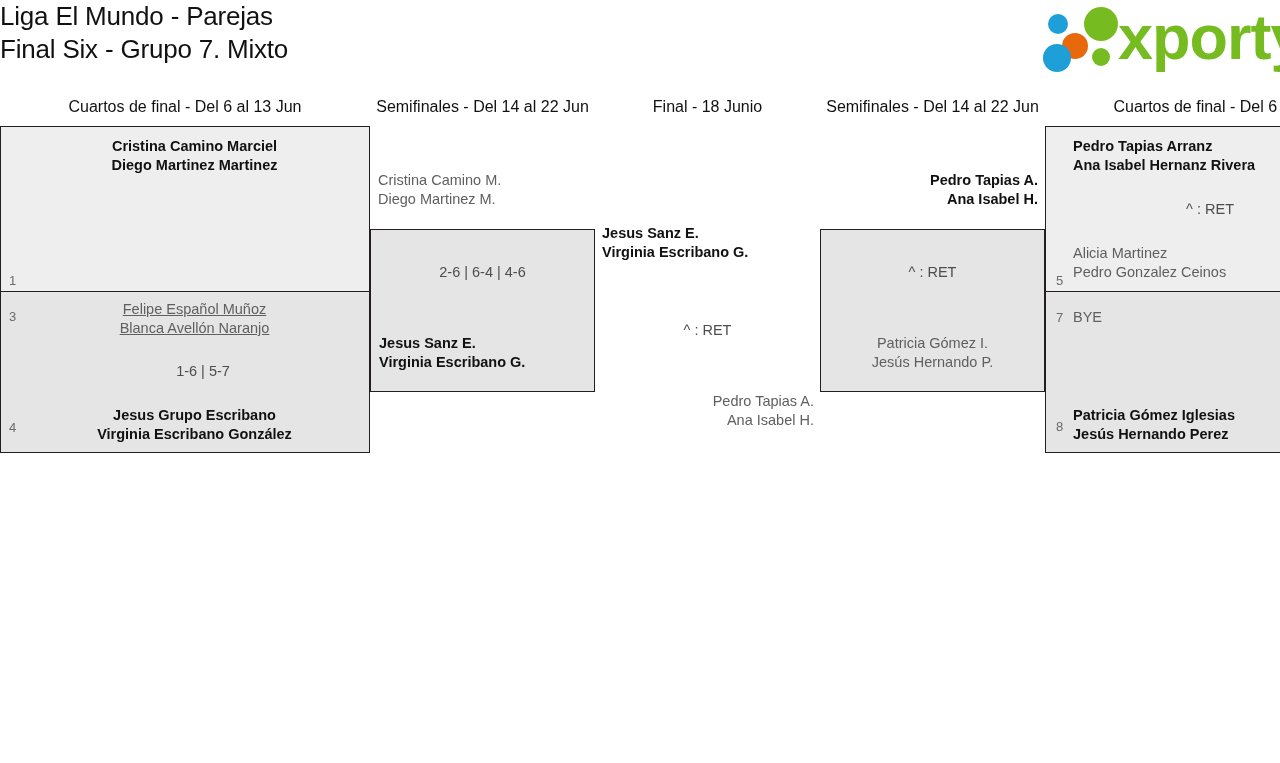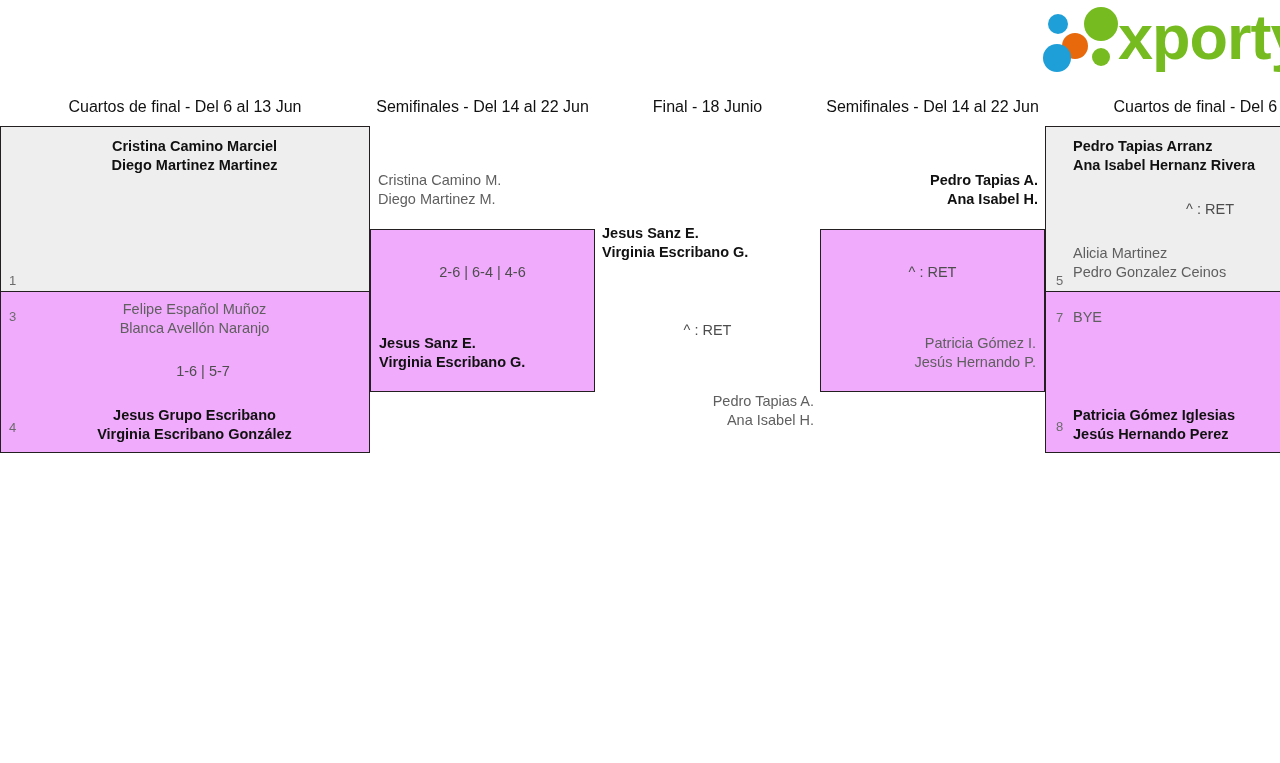--- a/index.html
+++ b/index.html
@@ -71,21 +71,21 @@
   #rh-sf-left { left: 370px;  width: 225px; }
   #rh-final   { left: 595px;  width: 225px; }
   #rh-sf-right{ left: 820px;  width: 225px; }
   #rh-qf-right{ left: 1045px; width: 370px; text-align: center; white-space: nowrap; }
 
   
   .match {
     position: absolute;
     box-sizing: border-box;
     border: 1px solid #231f20;
-    background: #f0abfc;
+    background: #e5e5e5;
   }
   .match.bye-shaded { background: #eeeeee; }
 
   .team {
     position: absolute;
     font-size: 14.5px;
     line-height: 19px;
     color: #5f5f5f;
     white-space: pre-line;
   }
@@ -157,20 +157,22 @@
     text-align: center;
     font-size: 14.5px;
     line-height: 19px;
     color: #4d4d4d;
   }
 </style>
 </head>
 <body>
 
 <div id="header">
+  <div id="title">Liga El Mundo - Parejas
+Final Six - Grupo 7. Mixto</div>
 
   <div id="logo">
     <span class="dot d-blue-sm"></span>
     <span class="dot d-orange"></span>
     <span class="dot d-green-lg"></span>
     <span class="dot d-blue-lg"></span>
     <span class="dot d-green-sm"></span>
     <span class="wordmark">xporty</span>
   </div>
 </div>
@@ -185,21 +187,21 @@
   <span class="seed" style="top:145px;">1</span>
   <div class="team top winner align-left" style="top:10px;">Cristina Camino Marciel
 Diego Martinez Martinez</div>
   <span class="seed" style="top:254px;">2</span>
   <div class="team align-left" style="top:253px;">BYE</div>
   <div class="score" style="top:200px;"></div>
 </div>
 
 <div class="match side-left" style="left:0px; top:291px; width:370px; height:162px;">
   <span class="seed" style="top:16px;">3</span>
-  <div class="team top align-left" style="top:8px;">Felipe Español Muñoz
+  <div class="team top align-left" style="top:8px;text-decoration:underline;">Felipe Español Muñoz
 Blanca Avellón Naranjo</div>
   <span class="seed" style="top:127px;">4</span>
   <div class="team winner align-left" style="top:114px;">Jesus Grupo Escribano
 Virginia Escribano González</div>
   <div class="score" style="top:70px;padding-left:36px;">1-6 | 5-7</div>
 </div>
 
 <div class="team align-left" style="left:378px; top:171px; width:210px;">Cristina Camino M.
 Diego Martinez M.</div>
 
@@ -213,21 +215,21 @@
 Virginia Escribano G.</div>
 <div class="final-score">^ : RET</div>
 <div class="final-team-bottom">Pedro Tapias A.
 Ana Isabel H.</div>
 
 <div class="team align-right winner" style="left:830px; top:171px; width:208px; text-align:right;">Pedro Tapias A.
 Ana Isabel H.</div>
 
 <div class="match side-sf-right" style="left:820px; top:229px; width:225px; height:163px;">
   <div class="score" style="top:33px;">^ : RET</div>
-  <div class="team align-right" style="top:104px; text-align:right;">Patricia Gómez I.
+  <div class="team align-right" style="top:104px; text-align:center;">Patricia Gómez I.
 Jesús Hernando P.</div>
 </div>
 
 <div class="match bye-shaded side-right" style="left:1045px; top:126px; width:370px; height:166px;">
   <span class="seed" style="top:145px;">5</span>
   <div class="team top winner" style="top:10px;">Pedro Tapias Arranz
 Ana Isabel Hernanz Rivera</div>
   <span class="seed" style="top:246px;">6</span>
   <div class="team" style="top:117px;">Alicia Martinez
 Pedro Gonzalez Ceinos</div>

